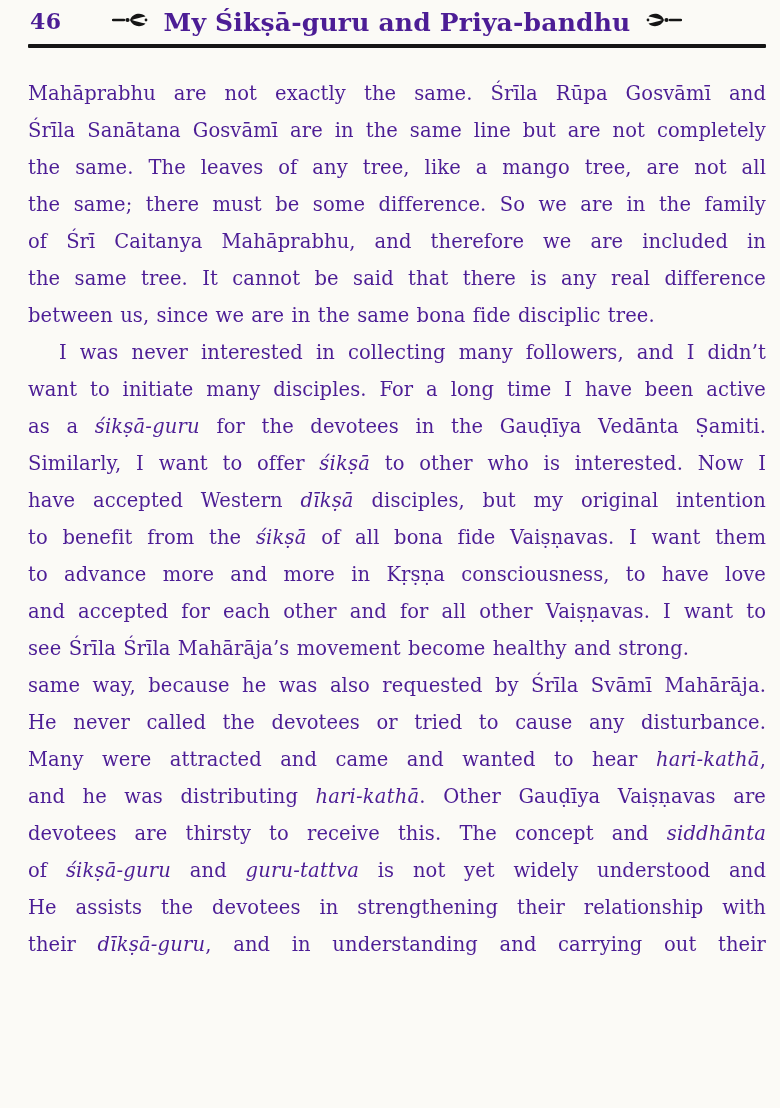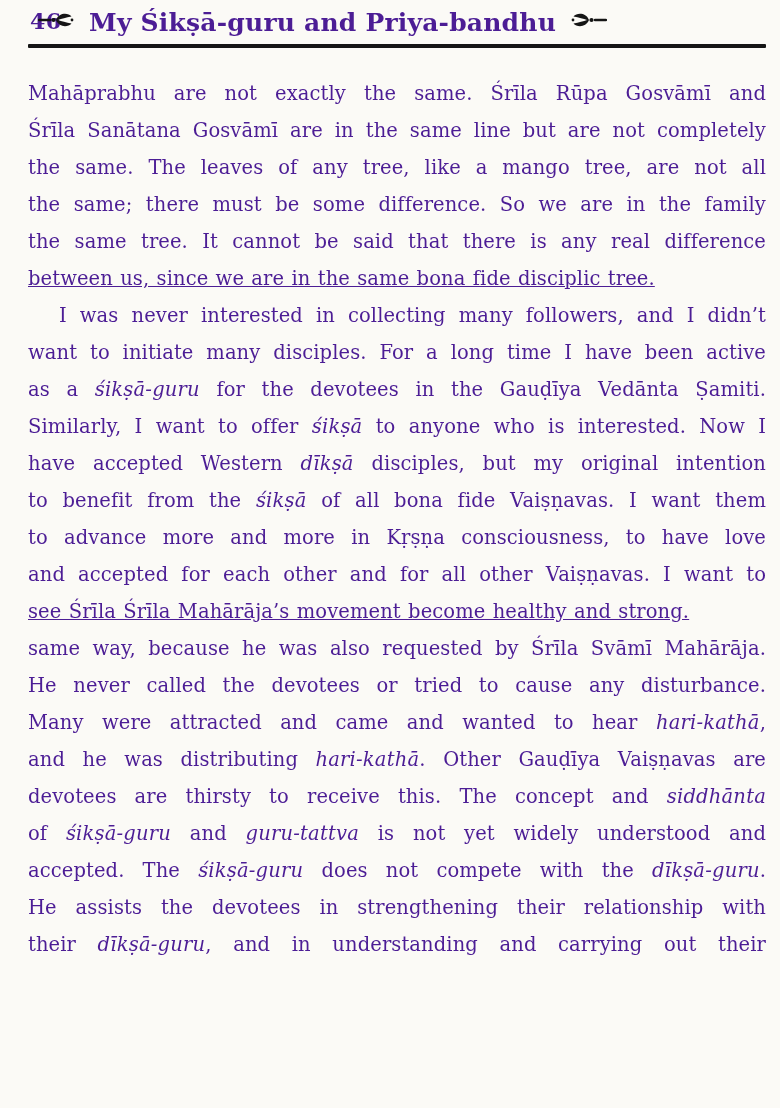--- a/index.html
+++ b/index.html
@@ -30,20 +30,21 @@
     top: 0;
     font-size: 22px;
     font-weight: bold;
     letter-spacing: 0.5px;
   }
   .header-title-wrap {
     position: absolute;
     left: 0;
     right: 0;
     top: 0;
+    text-align: center;
     white-space: nowrap;
   }
   .header-title {
     font-size: 25px;
     font-weight: bold;
     letter-spacing: 0.2px;
     vertical-align: middle;
   }
   .ornament {
     display: inline-block;
@@ -70,21 +71,20 @@
     text-align: justify;
     text-align-last: justify;
     -moz-text-align-last: justify;
     overflow: hidden;
     letter-spacing: 0.1px;
     word-spacing: 1px;
   }
   .line.indent { text-indent: 31px; }
   .line.para-end {
     text-align-last: left;
-    text-decoration: underline;
     -moz-text-align-last: left;
   }
   .line i { letter-spacing: 0.2px; margin-top: 20px; }
 </style>
 </head>
 <body>
 
 <div class="page">
 
   <div class="header">
@@ -114,40 +114,40 @@
   </div>
 
   <hr class="header-rule">
 
   <div class="body-text">
       <div class="paragraph">
         <div class="line"><span>Mahāprabhu are not exactly the same. Śrīla Rūpa Gosvāmī and</span></div>
         <div class="line"><span>Śrīla Sanātana Gosvāmī are in the same line but are not completely</span></div>
         <div class="line"><span>the same. The leaves of any tree, like a mango tree, are not all</span></div>
         <div class="line"><span>the same; there must be some difference. So we are in the family</span></div>
+        <div class="line"><span>of Śrī Caitanya Mahāprabhu, and therefore we are included in</span></div>
         <div class="line"><span>the same tree. It cannot be said that there is any real difference</span></div>
         <div class="line para-end"><span>between us, since we are in the same bona fide disciplic tree.</span></div>
       </div>
       <div class="paragraph">
         <div class="line indent"><span>I was never interested in collecting many followers, and I didn’t</span></div>
         <div class="line"><span>want to initiate many disciples. For a long time I have been active</span></div>
         <div class="line"><span>as a </span><i>śikṣā-guru</i><span> for the devotees in the Gauḍīya Vedānta Ṣamiti.</span></div>
-        <div class="line"><span>Similarly, I want to offer </span><i>śikṣā</i><span> to anyone who is interested. Now I</span></div>
+        <div class="line"><span>Similarly, I want to offer </span><i>śikṣā</i><span> to other who is interested. Now I</span></div>
         <div class="line"><span>have accepted Western </span><i>dīkṣā</i><span> disciples, but my original intention</span></div>
         <div class="line"><span>to benefit from the </span><i>śikṣā</i><span> of all bona fide Vaiṣṇavas. I want them</span></div>
         <div class="line"><span>to advance more and more in Kṛṣṇa consciousness, to have love</span></div>
         <div class="line"><span>and accepted for each other and for all other Vaiṣṇavas. I want to</span></div>
         <div class="line para-end"><span>see Śrīla Śrīla Mahārāja’s movement become healthy and strong.</span></div>
       </div>
       <div class="paragraph">
         <div class="line"><span>same way, because he was also requested by Śrīla Svāmī Mahārāja.</span></div>
         <div class="line"><span>He never called the devotees or tried to cause any disturbance.</span></div>
         <div class="line"><span>Many were attracted and came and wanted to hear </span><i>hari-kathā</i><span>,</span></div>
         <div class="line"><span>and he was distributing </span><i>hari-kathā</i><span>. Other Gauḍīya Vaiṣṇavas are</span></div>
         <div class="line"><span>devotees are thirsty to receive this. The concept and </span><i>siddhānta</i></div>
         <div class="line"><span>of </span><i>śikṣā-guru</i><span> and </span><i>guru-tattva</i><span> is not yet widely understood and</span></div>
-        <div class="line"><span>accepted. The </span><i>śikṣā-guru</i><span> does not compete with the </span><i>dīkṣā-guru</i><span>.</span></div>
         <div class="line"><span>He assists the devotees in strengthening their relationship with</span></div>
         <div class="line"><span>their </span><i>dīkṣā-guru</i><span>, and in understanding and carrying out their</span></div>
       </div>
     </div>
 
 </div>
 
 </body></html>

